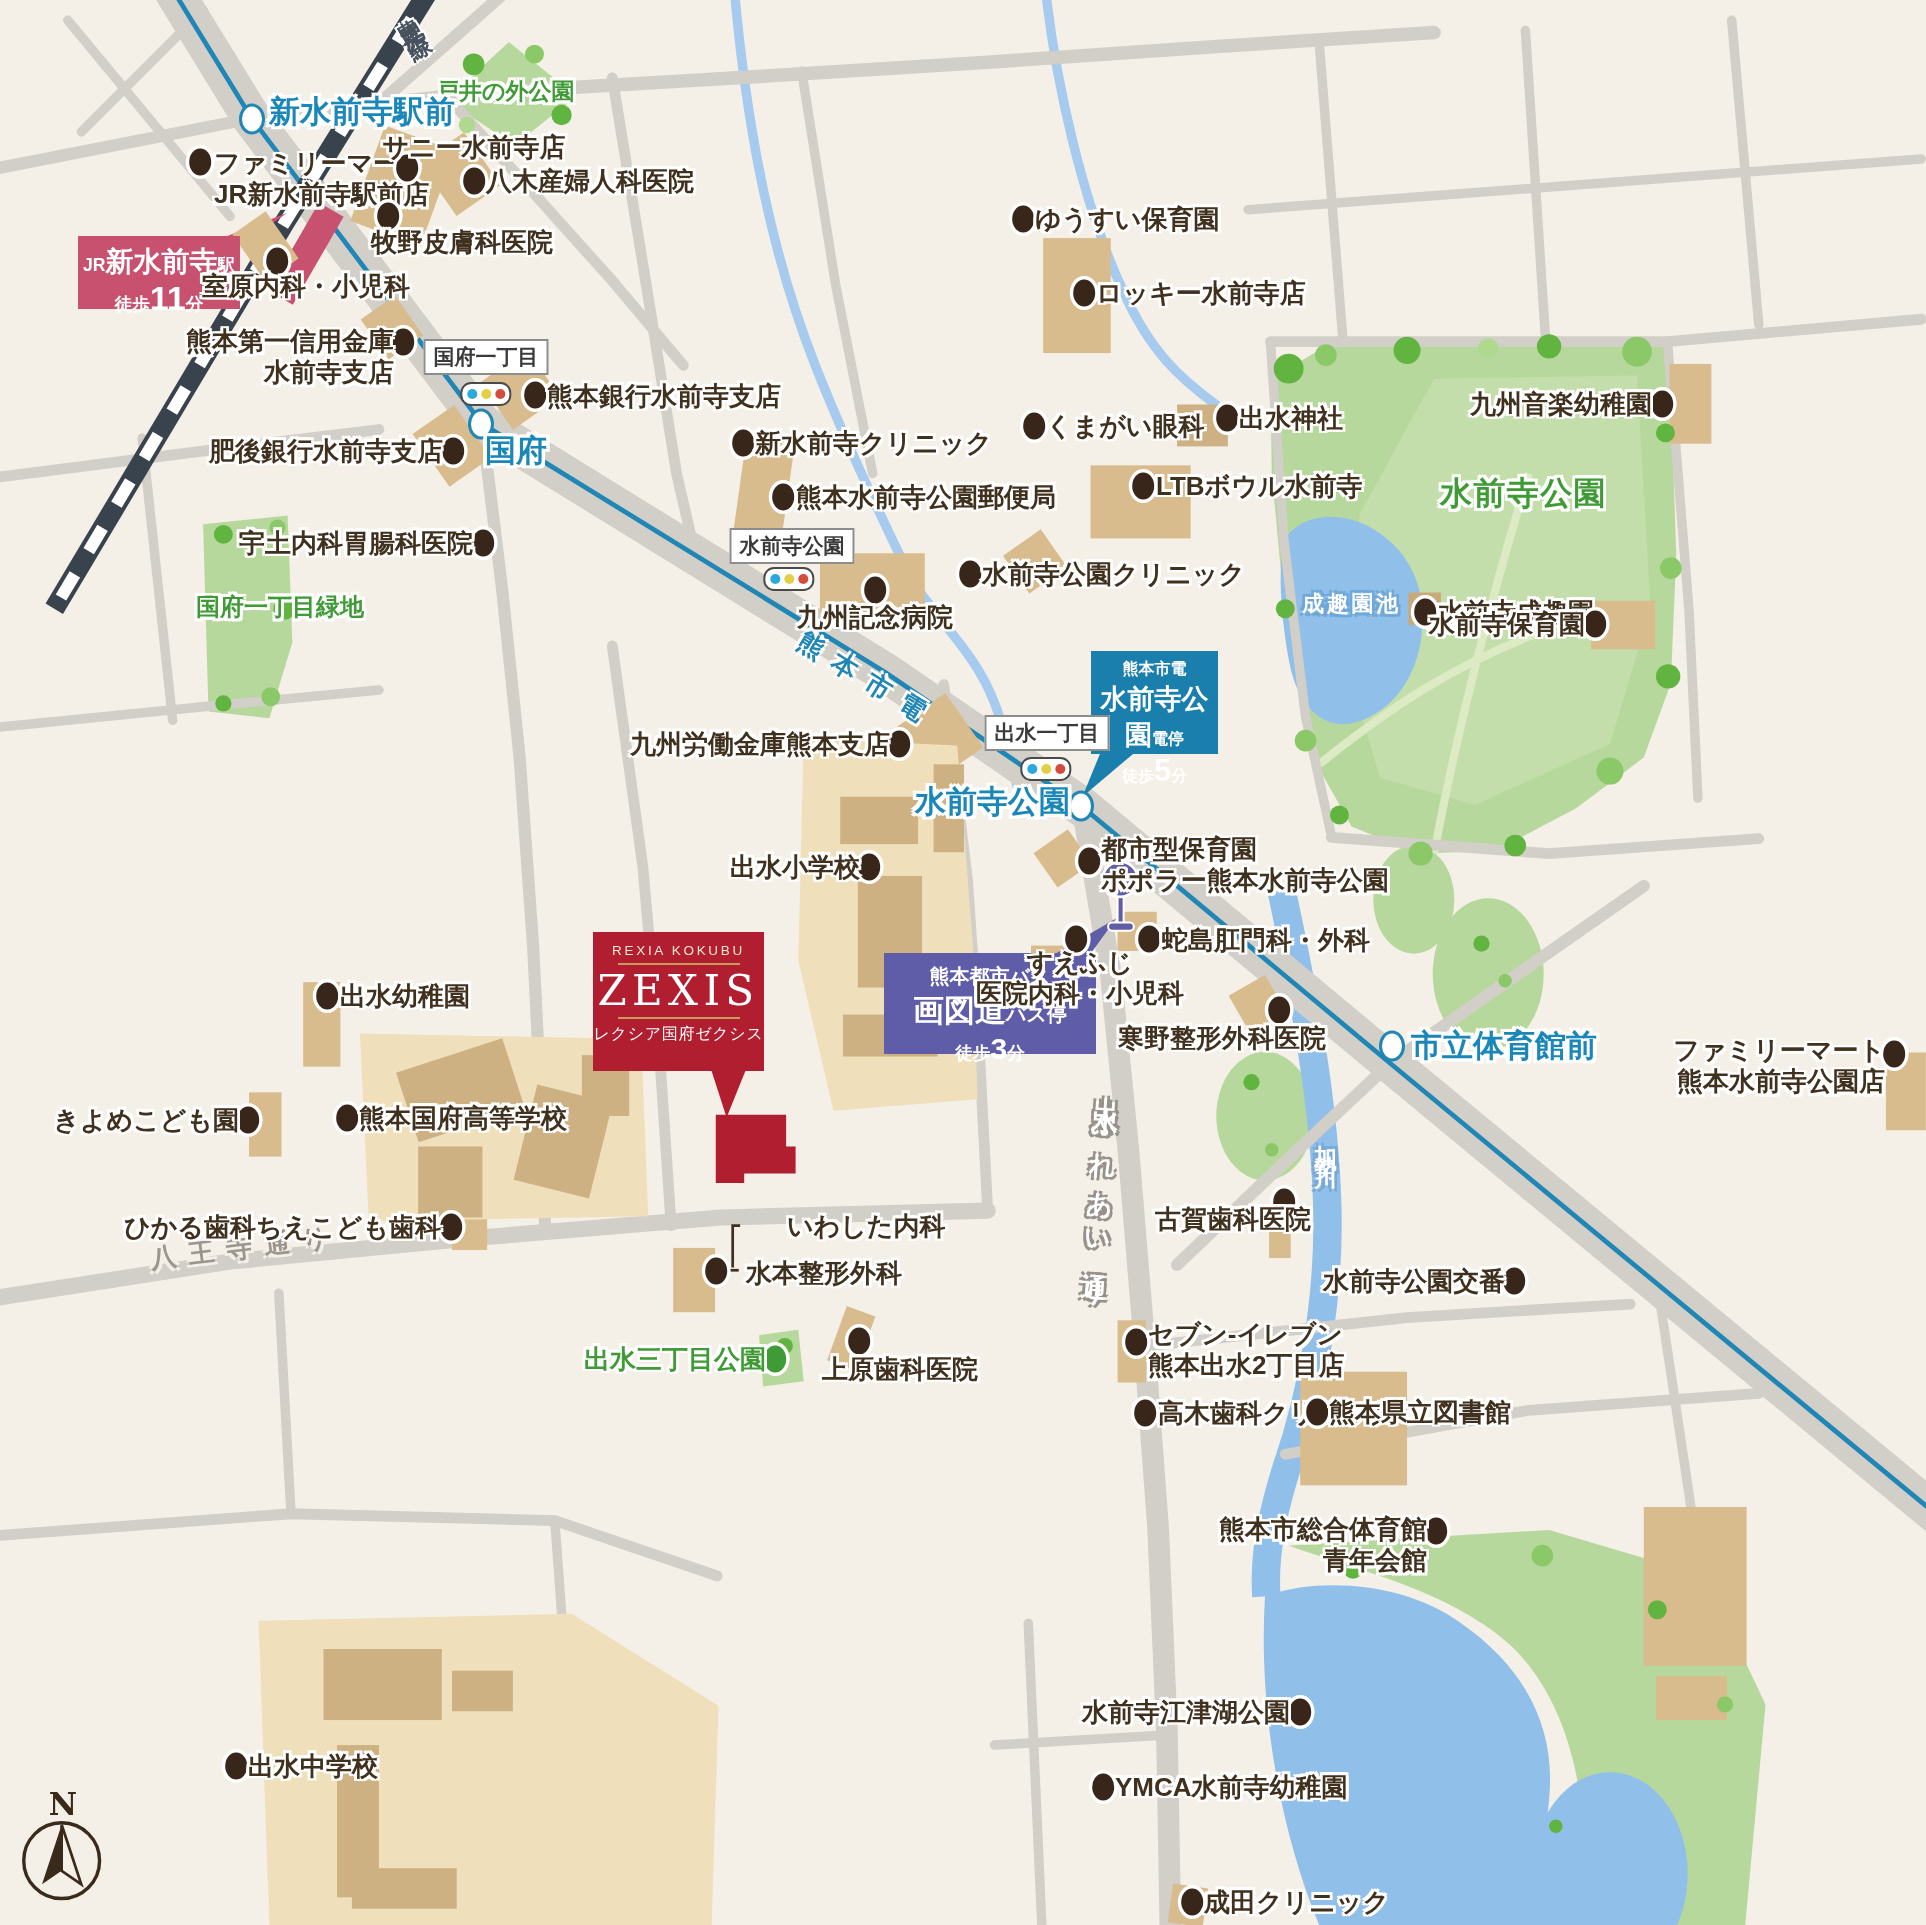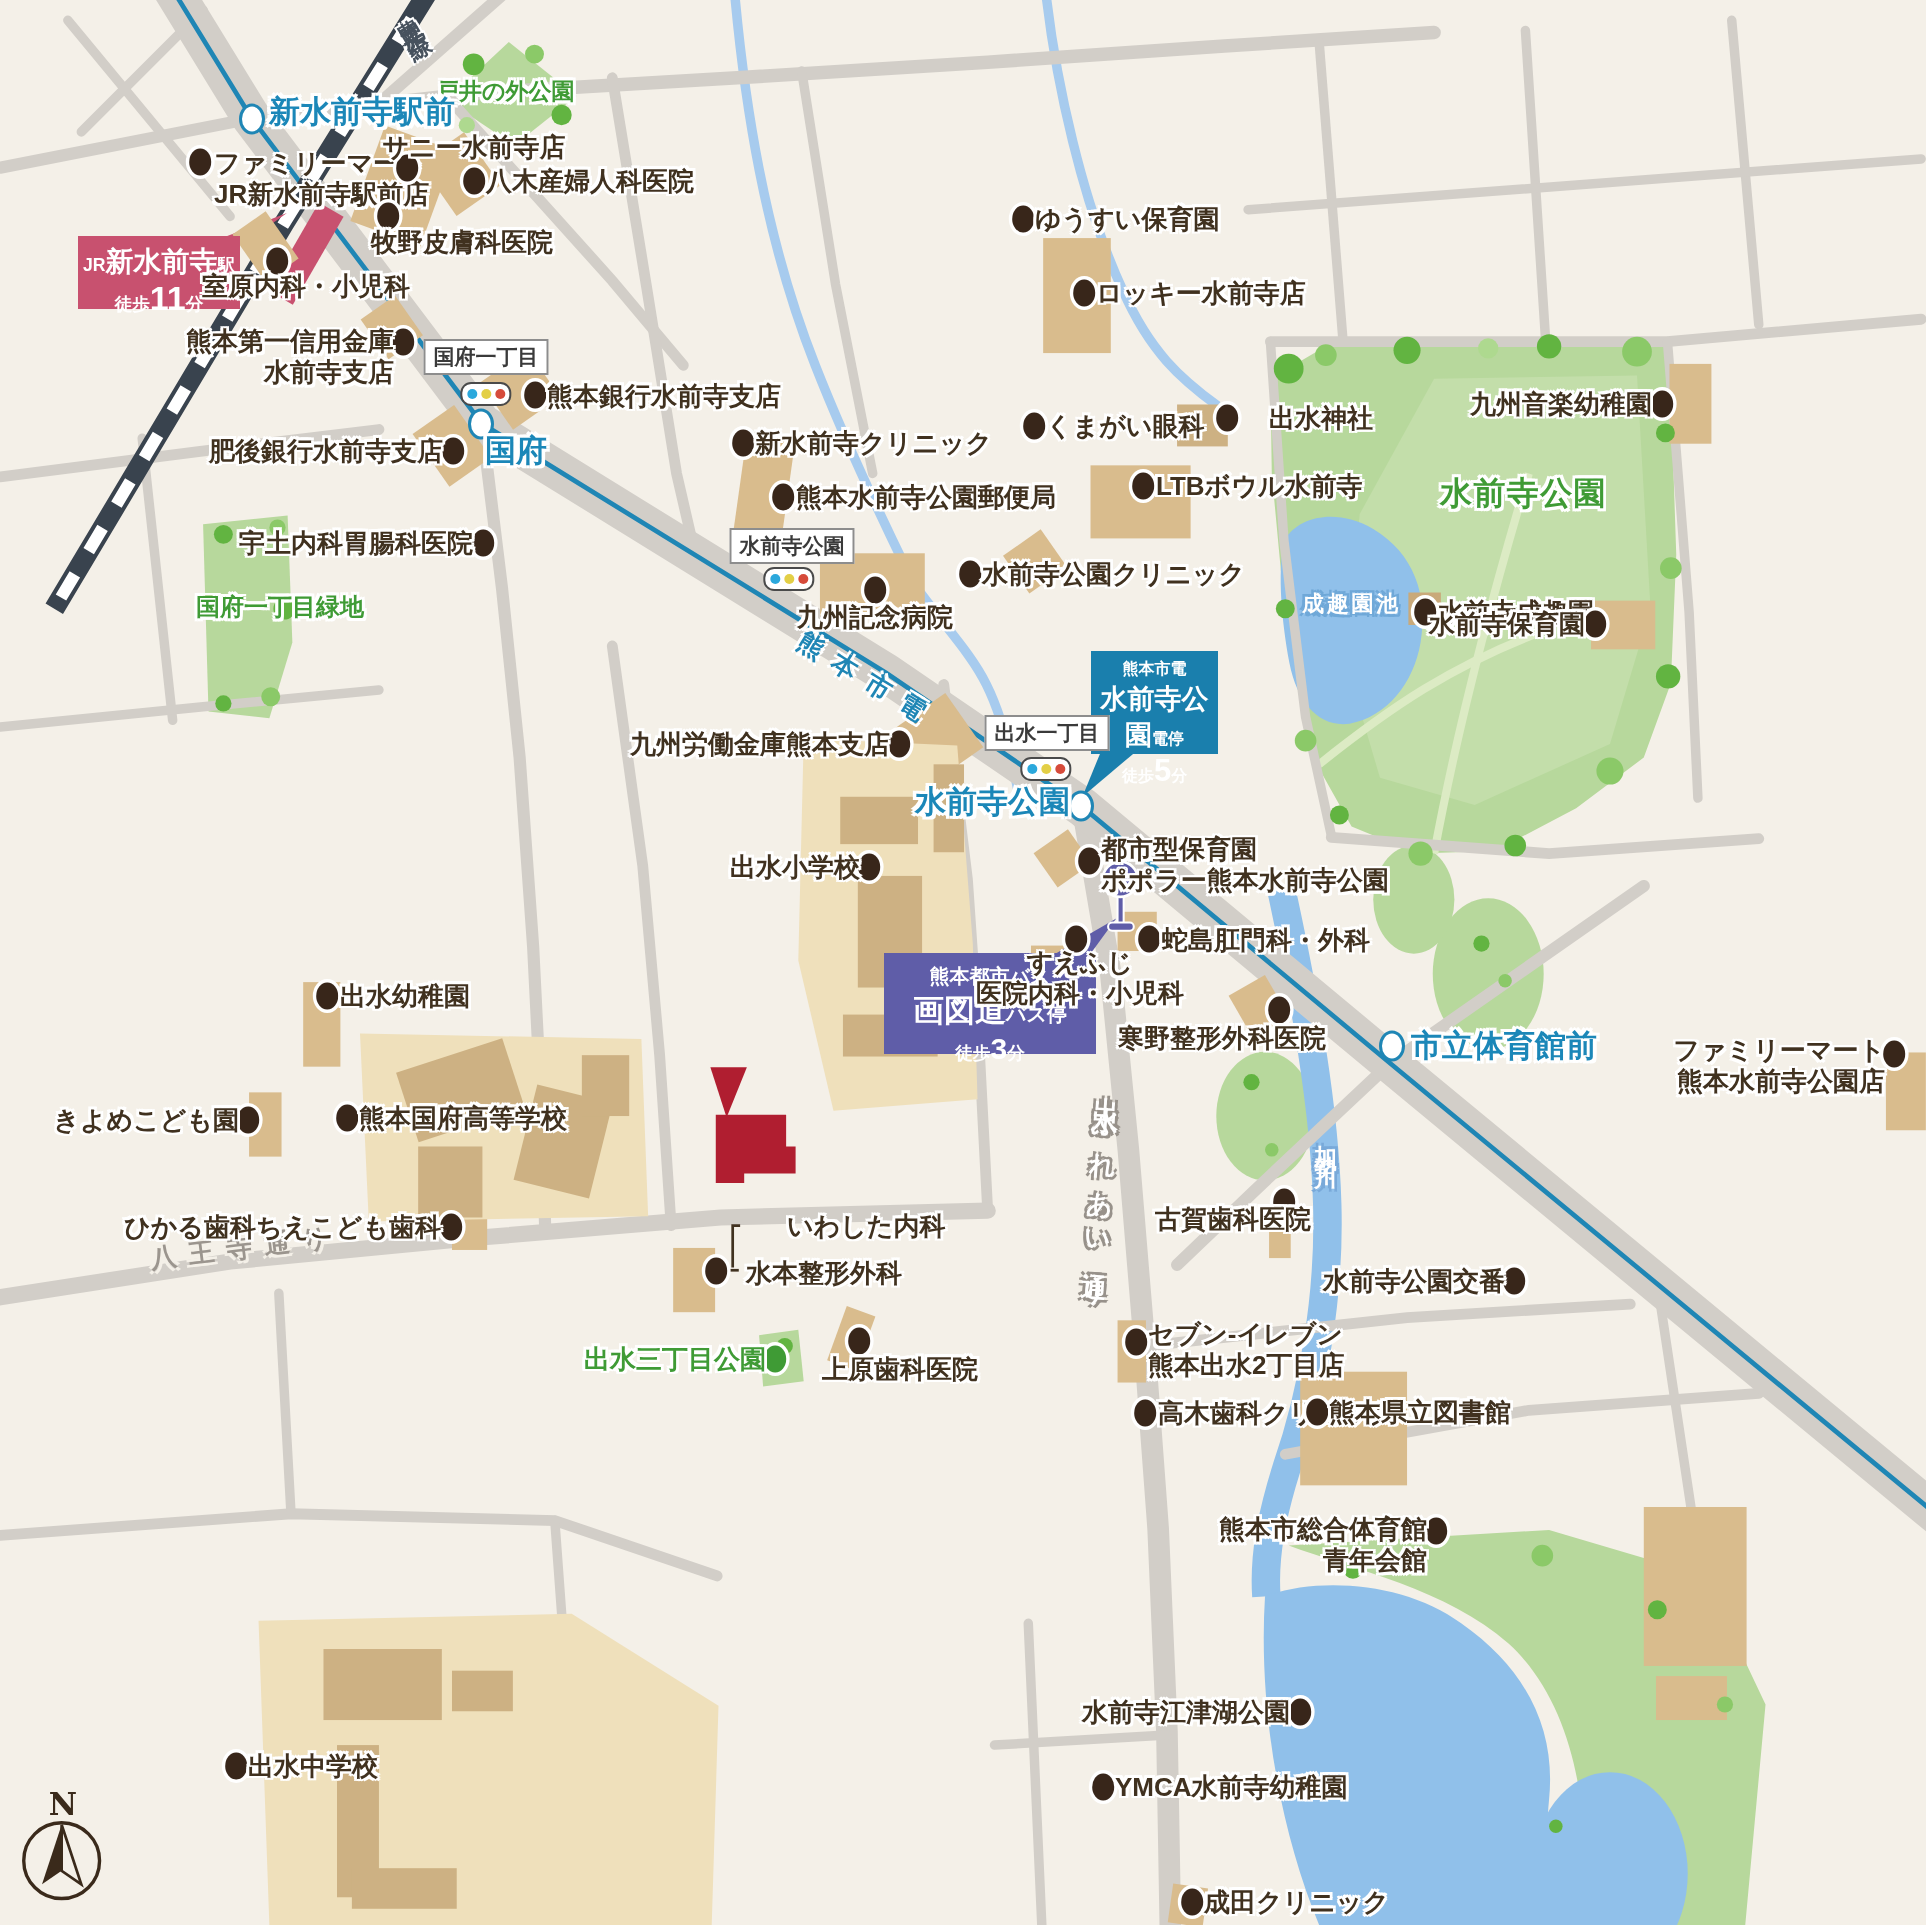--- a/index.html
+++ b/index.html
@@ -256,20 +256,27 @@
     <div class="l2"><b>水前寺公園</b><span>電停</span></div>
     <div class="l3"><span>徒歩</span><b>5</b><span>分</span></div>
   </div>
 
   <div class="badge" id="bus-badge">
     <div class="l1">熊本都市バス</div>
     <div class="l2"><b>画図道</b><span>バス停</span></div>
     <div class="l3"><span>徒歩</span><b>3</b><span>分</span></div>
   </div>
 
+  <div class="badge" id="zexis-badge">
+    <div class="eyebrow">REXIA KOKUBU</div>
+    <div class="rule"></div>
+    <div class="logo">ZEXIS</div>
+    <div class="rule"></div>
+    <div class="sub">レクシア国府ゼクシス</div>
+  </div>
 
   <div class="street-label vtext" style="left:379px;top:5.4px;font-size:23px;color:#47525e;letter-spacing:6.8px;transform:rotate(-31deg);transform-origin:top center;
               text-shadow:-2px -2px 0 #fff,2px -2px 0 #fff,-2px 2px 0 #fff,2px 2px 0 #fff;">豊肥本線</div>
   <div class="street-label" style="left:809px;top:624px;font-size:26px;color:#1f86b5;letter-spacing:13.5px;transform:rotate(31.5deg);transform-origin:left top;
               text-shadow:-2.7px -2.7px 0 #fff,2.7px -2.7px 0 #fff,-2.7px 2.7px 0 #fff,2.7px 2.7px 0 #fff;">熊本市電</div>
   <div class="street-label" style="left:150px;top:1230px;font-size:26px;color:#9b958e;letter-spacing:12px;transform:rotate(-7deg);
               text-shadow:-2.7px -2.7px 0 #f4f0e8,2.7px -2.7px 0 #f4f0e8,-2.7px 2.7px 0 #f4f0e8,2.7px 2.7px 0 #f4f0e8;">八王寺通り</div>
   <div class="street-label vtext" style="left:1092px;top:1077px;font-size:26px;color:#fff;letter-spacing:9.5px;transform:rotate(4deg);transform-origin:top center;
               text-shadow:-2.7px -2.7px 0 #97918a,2.7px -2.7px 0 #97918a,-2.7px 2.7px 0 #97918a,2.7px 2.7px 0 #97918a;">出水ふれあい通り</div>
   <div class="street-label vtext" style="left:1311px;top:1126px;font-size:23px;color:#fff;letter-spacing:10.8px;
@@ -369,21 +376,21 @@
 
     <div>
         <span class="dot" style="left: 1034px; top: 426px;"></span>
     <div class="poi halo" style="top: 426px; left: 1046px; text-align: left;">
           <div class="poi-line">くまがい眼科</div>
         </div>
       </div>
 
     <div>
         <span class="dot" style="left: 1227px; top: 418px;"></span>
-    <div class="poi halo" style="top: 418px; left: 1239px; text-align: left; margin-left: 30px;">
+    <div class="poi halo" style="top: 418px; left: 1239px; text-align: left;">
           <div class="poi-line">出水神社</div>
         </div>
       </div>
 
     <div>
         <span class="dot" style="left: 1143px; top: 486px;"></span>
     <div class="poi halo" style="top: 486px; left: 1156px; text-align: left;">
           <div class="poi-line">LTBボウル水前寺</div>
         </div>
       </div>

